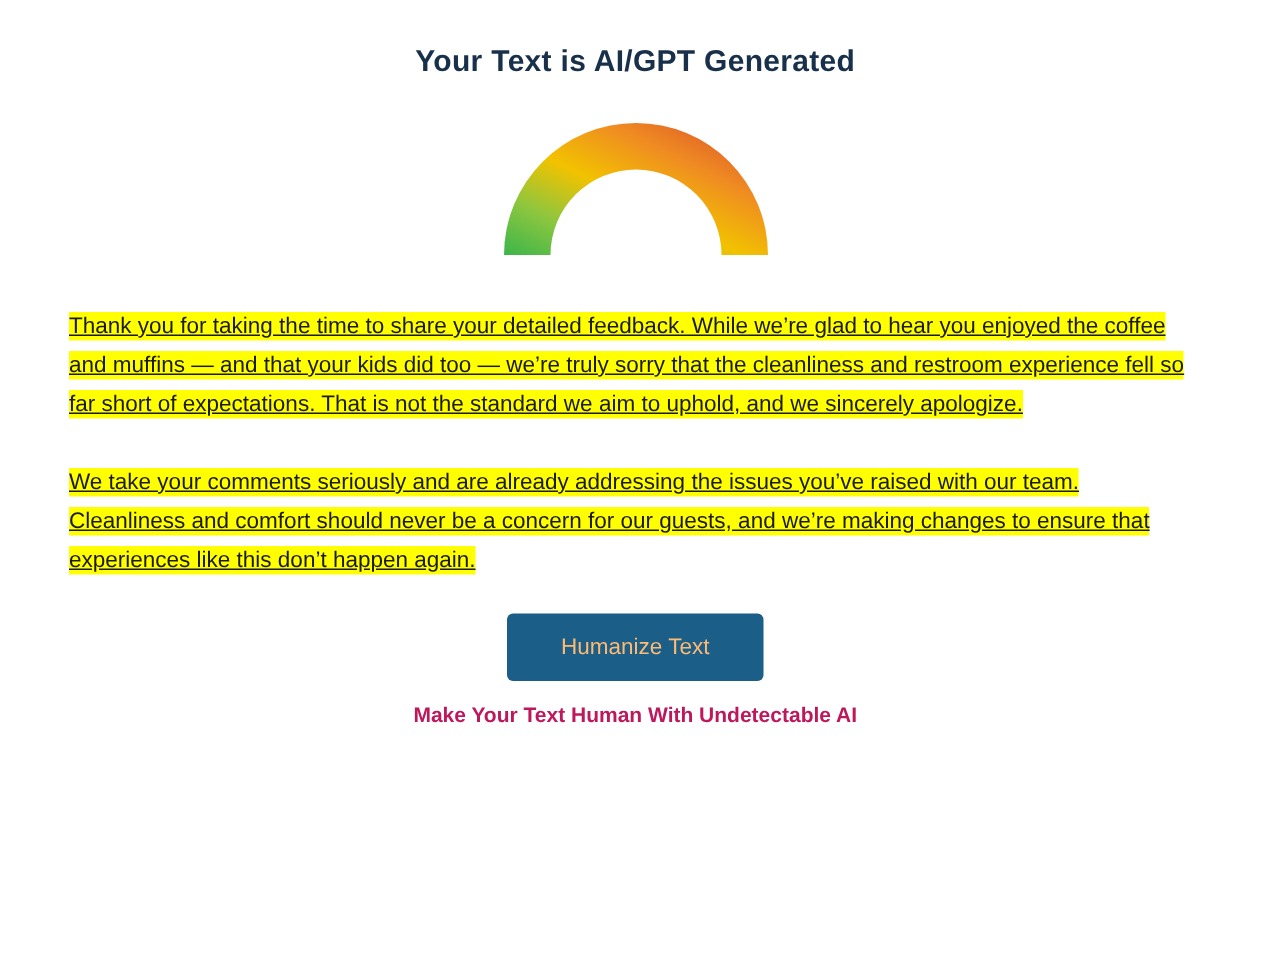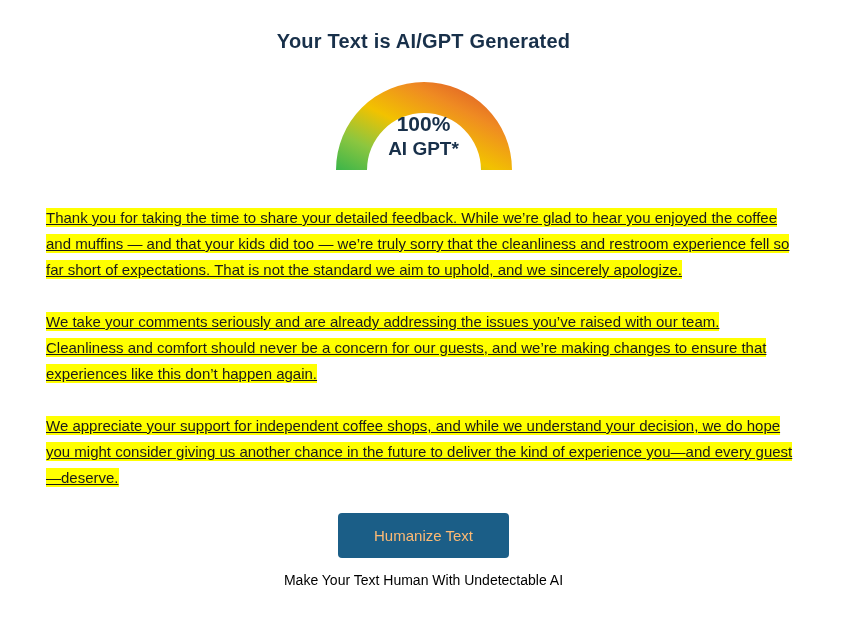--- a/index.html
+++ b/index.html
@@ -104,22 +104,22 @@
     font-size: 15px;
     font-family: "Liberation Sans", sans-serif;
     padding: 15px 36px;
     cursor: pointer;
     line-height: 1;
   }
   .footer-note {
     text-align: center;
     margin-top: 14px;
     font-size: 14px;
-    font-weight: normal;
-    color: #000000;
+    font-weight: bold;
+    color: #be185d;
   }
 </style>
 </head>
 <body>
 
 <div class="page">
 
   <div class="left-rail"></div>
 
   <div class="title">Your Text is AI/GPT Generated</div>
@@ -132,30 +132,25 @@
             <stop offset="0%" stop-color="#3bb54a"></stop>
             <stop offset="22%" stop-color="#8cc63f"></stop>
             <stop offset="45%" stop-color="#f2c200"></stop>
             <stop offset="70%" stop-color="#ef8b22"></stop>
             <stop offset="100%" stop-color="#d7452a"></stop>
           </linearGradient>
         </defs>
         <path d="M 15 105 A 88 88 0 0 1 191 105 L 160 105 A 57 57 0 0 0 46 105 Z" fill="url(#gaugeGrad)"></path>
       </svg>
     </div>
-    <div class="gauge-label">
-      <div class="gauge-pct">100%</div>
-      <div class="gauge-sub">AI GPT*</div>
-    </div>
   </div>
 
   <div class="result-text">
     <p><span class="hl">Thank you for taking the time to share your detailed feedback. While we’re glad to hear you enjoyed the coffee and muffins — and that your kids did too — we’re truly sorry that the cleanliness and restroom experience fell so far short of expectations. That is not the standard we aim to uphold, and we sincerely apologize.</span></p>
     <p><span class="hl">We take your comments seriously and are already addressing the issues you’ve raised with our team. Cleanliness and comfort should never be a concern for our guests, and we’re making changes to ensure that experiences like this don’t happen again.</span></p>
-    <p><span class="hl">We appreciate your support for independent coffee shops, and while we understand your decision, we do hope you might consider giving us another chance in the future to deliver the kind of experience you—and every guest—deserve.</span></p>
   </div>
 
   <div class="cta-wrap">
     <button class="cta-button">Humanize Text</button>
   </div>
 
   <div class="footer-note">Make Your Text Human With Undetectable AI</div>
 
 </div>
 

